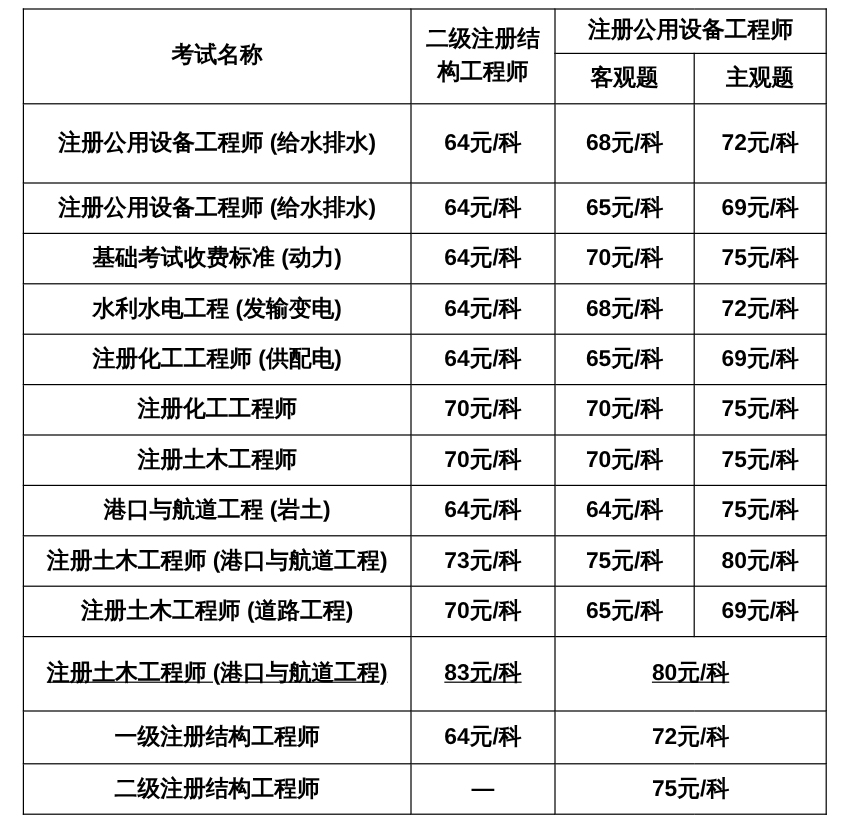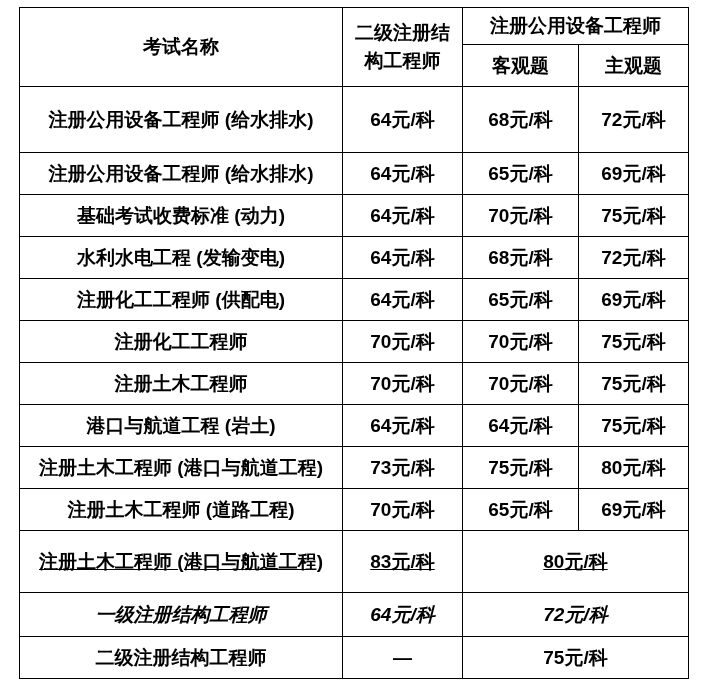--- a/index.html
+++ b/index.html
@@ -33,21 +33,21 @@
   col.c-name { width: 323px; }
   col.c-basic { width: 120px; }
   col.c-obj  { width: 116px; }
   col.c-subj { width: 110px; }
 
   tr.h-top    { height: 37px; }
   tr.h-bottom { height: 42px; }
   tr.r-std    { height: 42px; }
   tr.r-tall   { height: 66px; }
   tr.r-tall2  { height: 62px; text-decoration: underline; }
-  tr.r-last2  { height: 44px; font-style: italic; }
+  tr.r-last2  { height: 44px; }
 </style>
 </head>
 <body>
 
 <table class="fee-table">
   <colgroup>
     <col class="c-name">
     <col class="c-basic">
     <col class="c-obj">
     <col class="c-subj">

